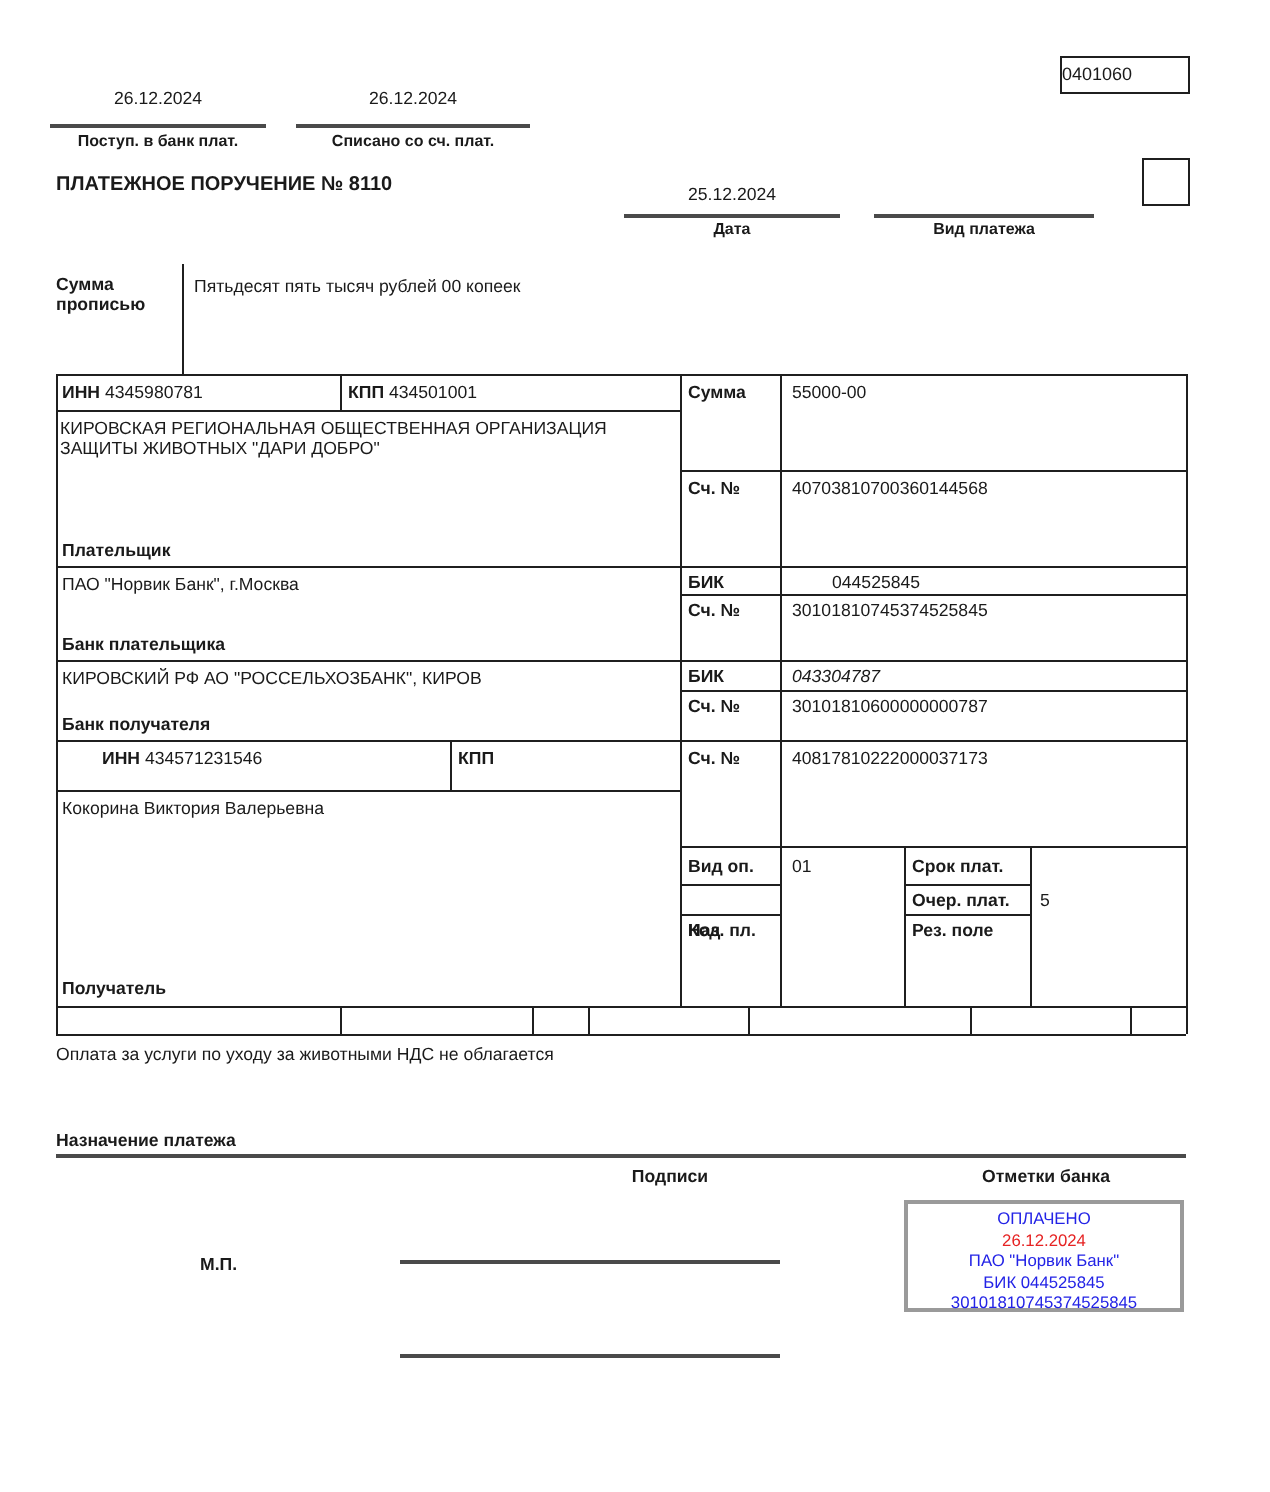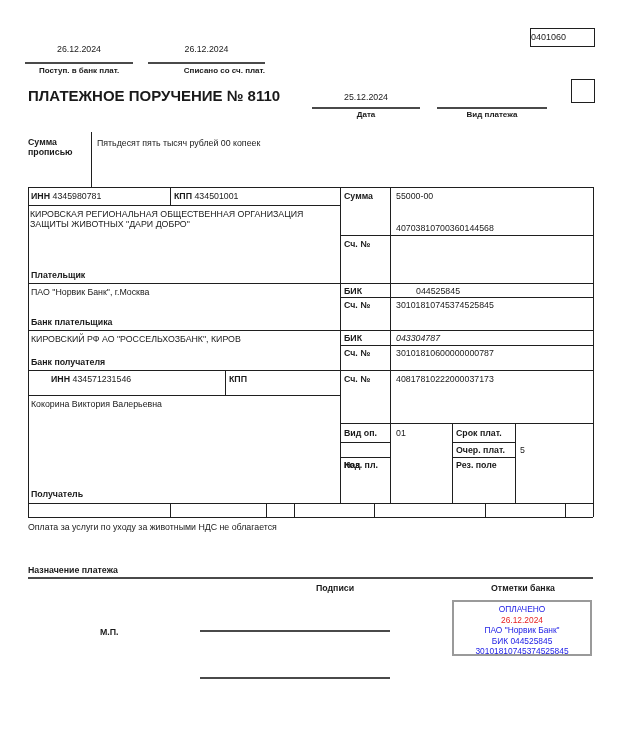--- a/index.html
+++ b/index.html
@@ -32,27 +32,27 @@
 <body>
 
 <div id="page">
 
   <div class="t c" style="left:25px;top:44px;width:108px;">26.12.2024</div>
   <div class="hl2" style="left:25px;top:62px;width:108px;"></div>
   <div class="t b c sm" style="left:25px;top:66px;width:108px;">Поступ. в банк плат.</div>
 
   <div class="t c" style="left:148px;top:44px;width:117px;">26.12.2024</div>
   <div class="hl2" style="left:148px;top:62px;width:117px;"></div>
-  <div class="t b c sm" style="left:148px;top:66px;width:117px;text-align:right;">Списано со сч. плат.</div>
+  <div class="t b c sm" style="left:148px;top:66px;width:117px;">Списано со сч. плат.</div>
 
   <div class="box" id="code-box">
     <span>0401060</span>
   </div>
 
-  <div class="t b" style="left:28px;top:87px;font-size:15px;">ПЛАТЕЖНОЕ ПОРУЧЕНИЕ № 8110</div>
+  <div class="t b" style="left:28px;top:87px;font-size:10px;">ПЛАТЕЖНОЕ ПОРУЧЕНИЕ № 8110</div>
 
   <div class="t c" style="left:312px;top:92px;width:108px;">25.12.2024</div>
   <div class="hl2" style="left:312px;top:107px;width:108px;"></div>
   <div class="t b c sm" style="left:312px;top:110px;width:108px;">Дата</div>
 
   <div class="hl2" style="left:437px;top:107px;width:110px;"></div>
   <div class="t b c sm" style="left:437px;top:110px;width:110px;">Вид платежа</div>
 
   <div class="box" id="type-box"></div>
 
@@ -99,21 +99,21 @@
   </div>
   <div class="t lblval" style="left:174px;top:191px;">
     <span class="lbl">КПП</span>
     <span>434501001</span>
   </div>
   <div class="t b" style="left:344px;top:191px;">Сумма</div>
   <div class="t" style="left:396px;top:191px;">55000-00</div>
 
   <div class="t wrap" style="left:30px;top:209px;width:312px;">КИРОВСКАЯ РЕГИОНАЛЬНАЯ ОБЩЕСТВЕННАЯ ОРГАНИЗАЦИЯ ЗАЩИТЫ ЖИВОТНЫХ "ДАРИ ДОБРО"</div>
   <div class="t b" style="left:344px;top:239px;">Сч. №</div>
-  <div class="t" style="left:396px;top:223px;">40703810700360144568</div>
+  <div class="t" style="left:396px;top:239px;">40703810700360144568</div>
   <div class="t b" style="left:31px;top:270px;">Плательщик</div>
 
   <div class="t" style="left:31px;top:287px;">ПАО "Норвик Банк", г.Москва</div>
   <div class="t b" style="left:344px;top:286px;">БИК</div>
   <div class="t" style="left:396px;top:286px;padding-left:20px;">044525845</div>
   <div class="t b" style="left:344px;top:300px;">Сч. №</div>
   <div class="t" style="left:396px;top:300px;">30101810745374525845</div>
   <div class="t b" style="left:31px;top:317px;">Банк плательщика</div>
 
   <div class="t" style="left:31px;top:334px;">КИРОВСКИЙ РФ АО "РОССЕЛЬХОЗБАНК", КИРОВ</div>

